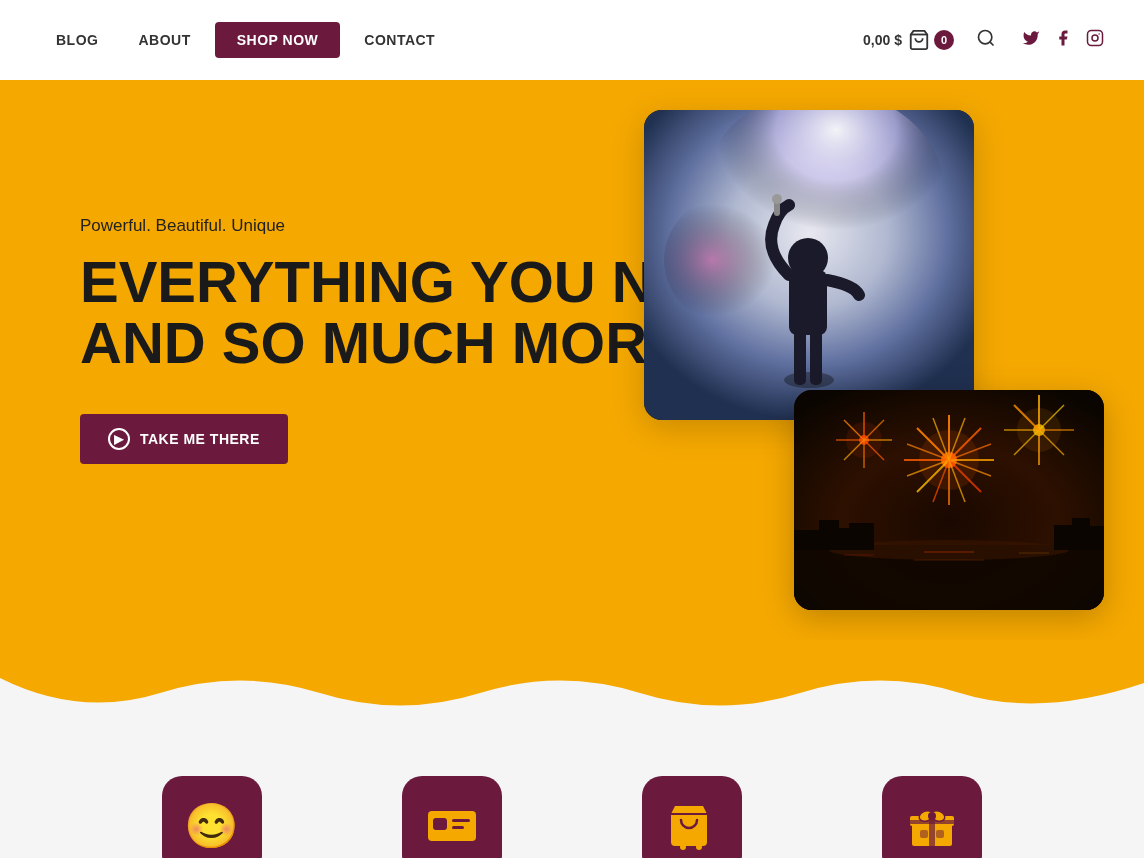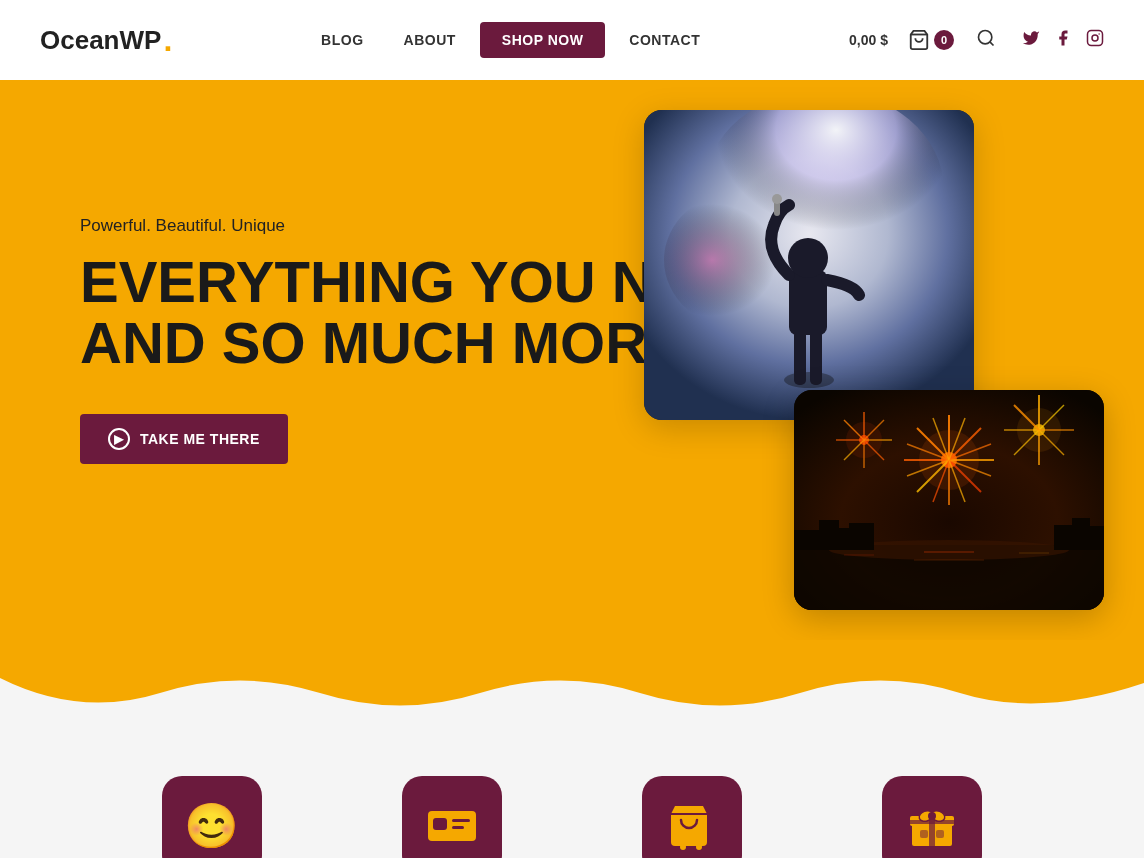--- a/index.html
+++ b/index.html
@@ -49,21 +49,21 @@
       color: #fff !important;
       border-radius: 4px;
       padding: 10px 22px;
       font-size: 14px;
       font-weight: 700;
       letter-spacing: 0.5px;
     }
     .cart-area {
       display: flex;
       align-items: center;
-      gap: 20px;
+      gap: 6px;
       color: #333;
       font-size: 14px;
       font-weight: 600;
       cursor: pointer;
     }
     .cart-icon-wrap {
       position: relative;
       display: flex;
       align-items: center;
     }
@@ -230,24 +230,20 @@
     .feature-icon {
       color: #f5a800;
       font-size: 44px;
       line-height: 1;
     }
   </style>
 </head>
 <body>
 
 <header class="header">
-  <a class="logo" href="#">
-    <span>OceanWP</span>
-      <span class="logo-dot">.</span>
-  </a>
 
   <nav class="nav">
     <a class="nav-link" href="#">BLOG</a>
     <a class="nav-link" href="#">ABOUT</a>
     <a class="nav-link nav-btn" href="#">SHOP NOW</a>
     <a class="nav-link" href="#">CONTACT</a>
   </nav>
 
   <div class="header-right">
     <div class="cart-area">

